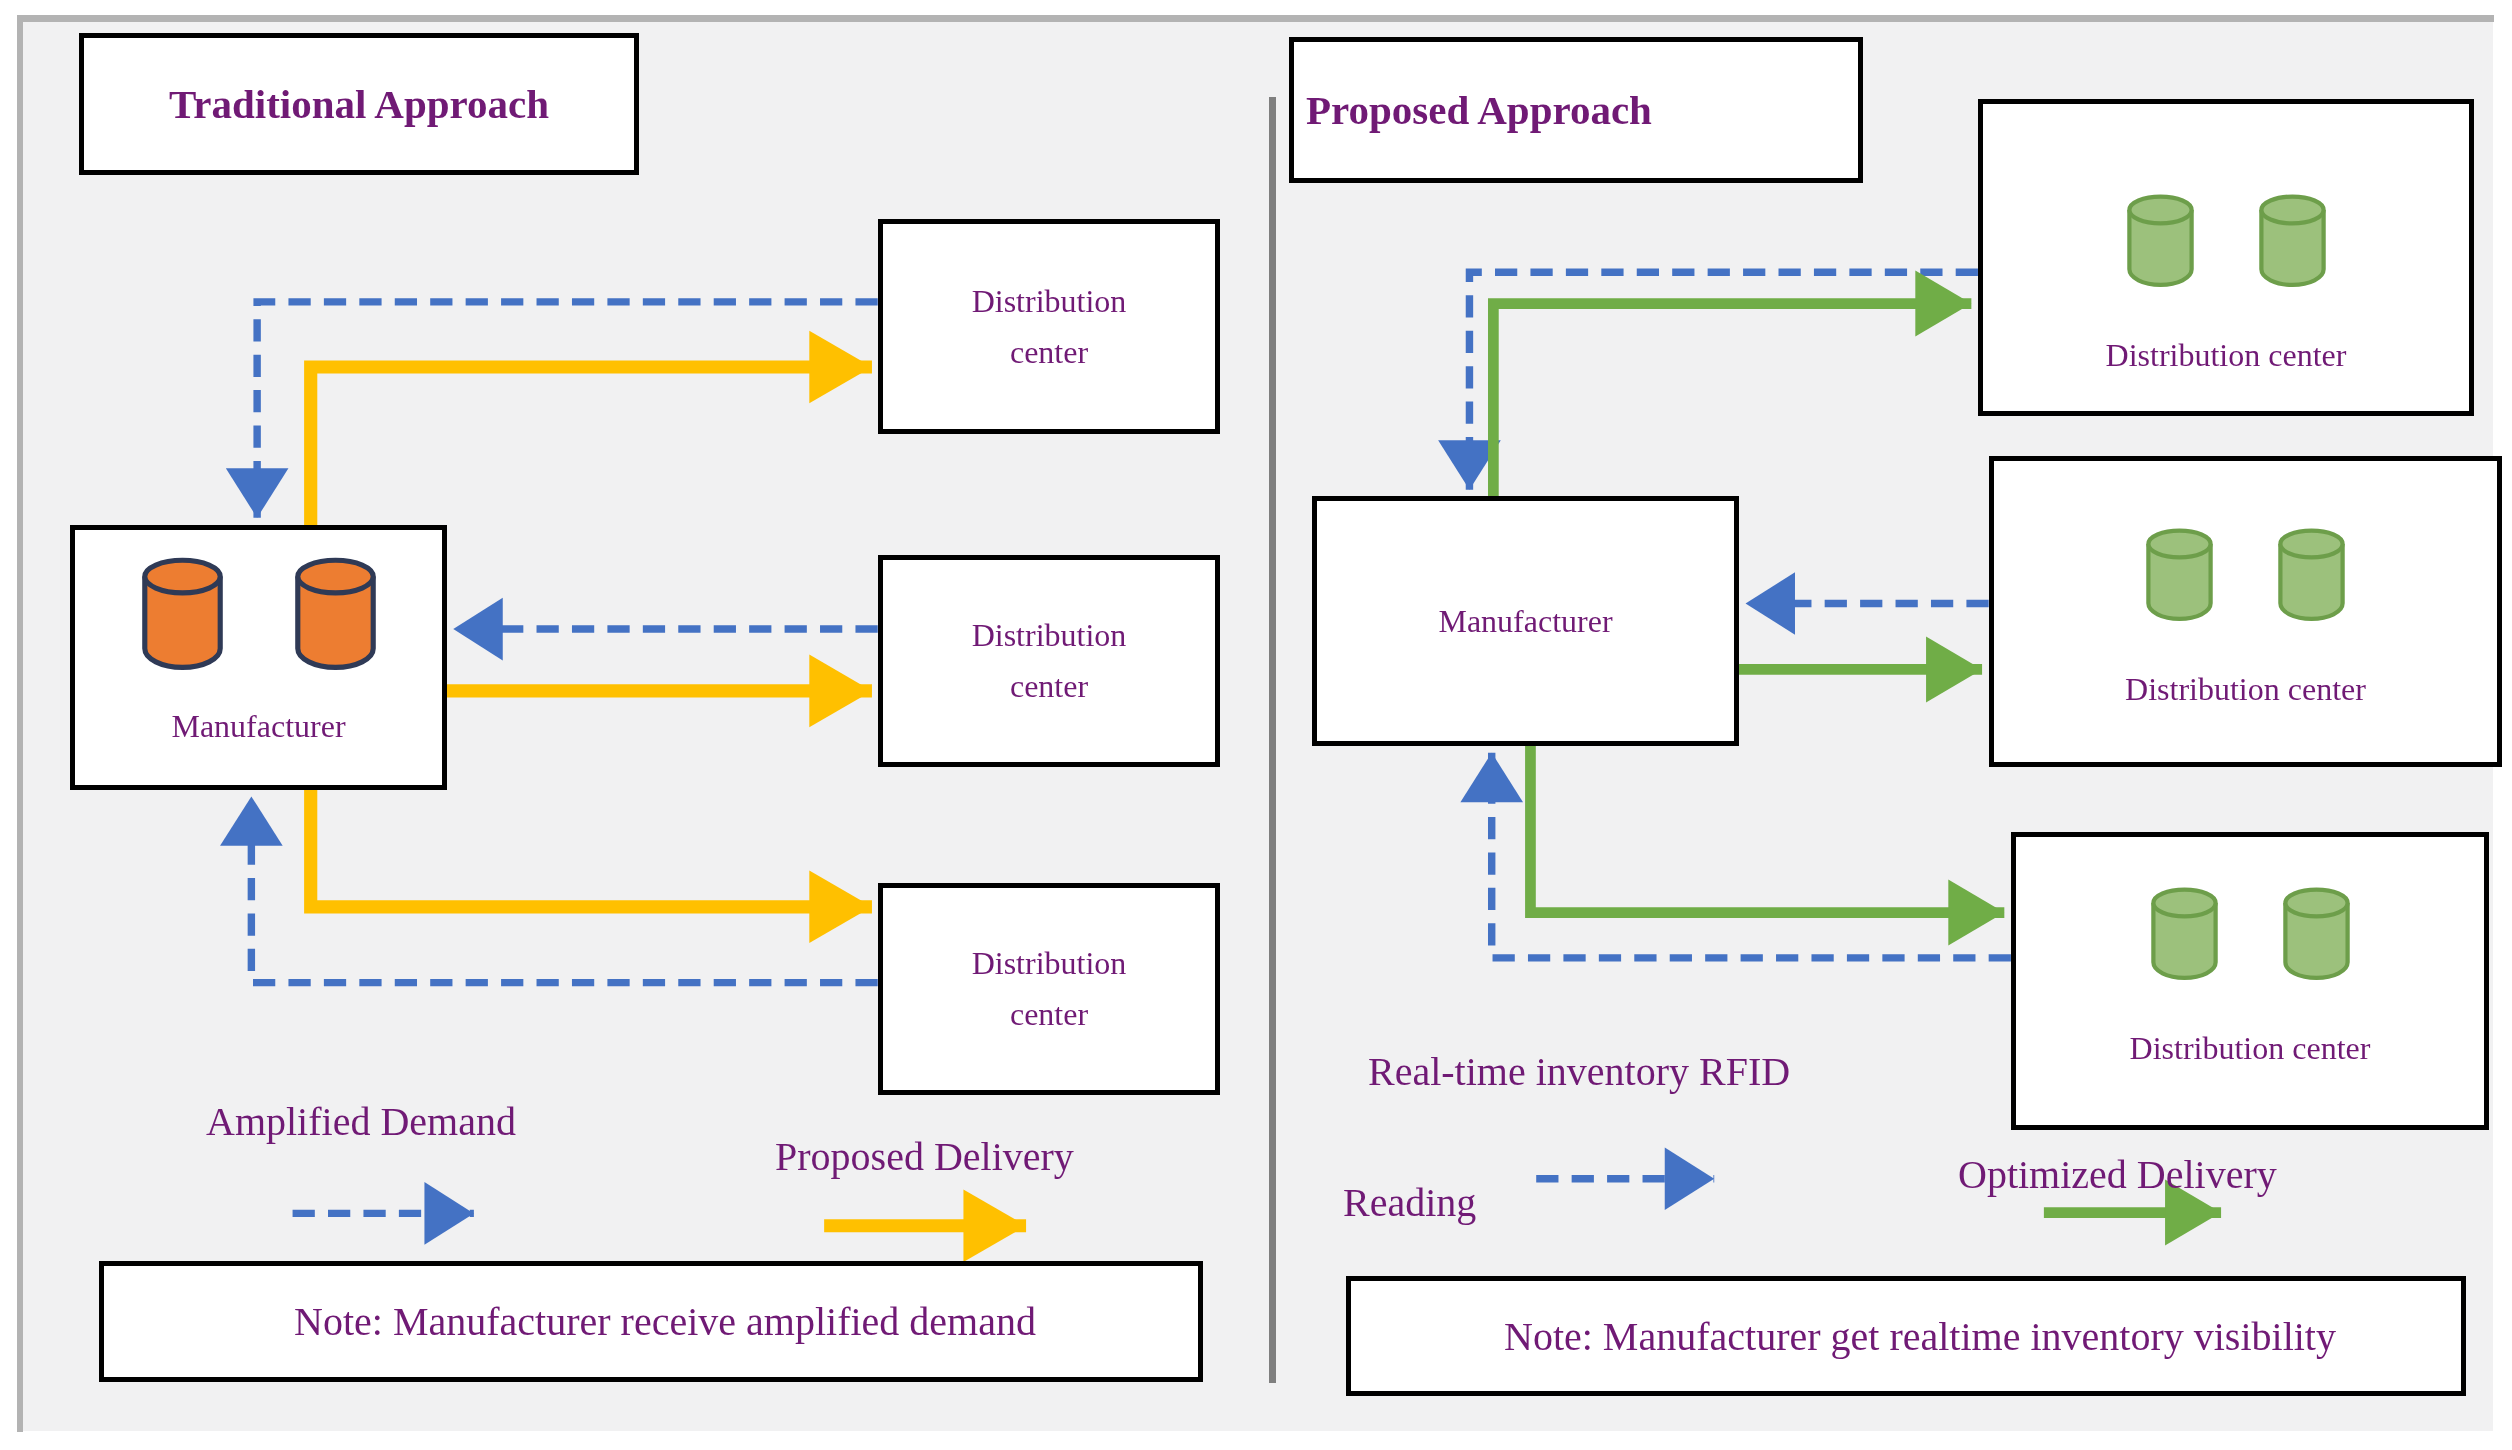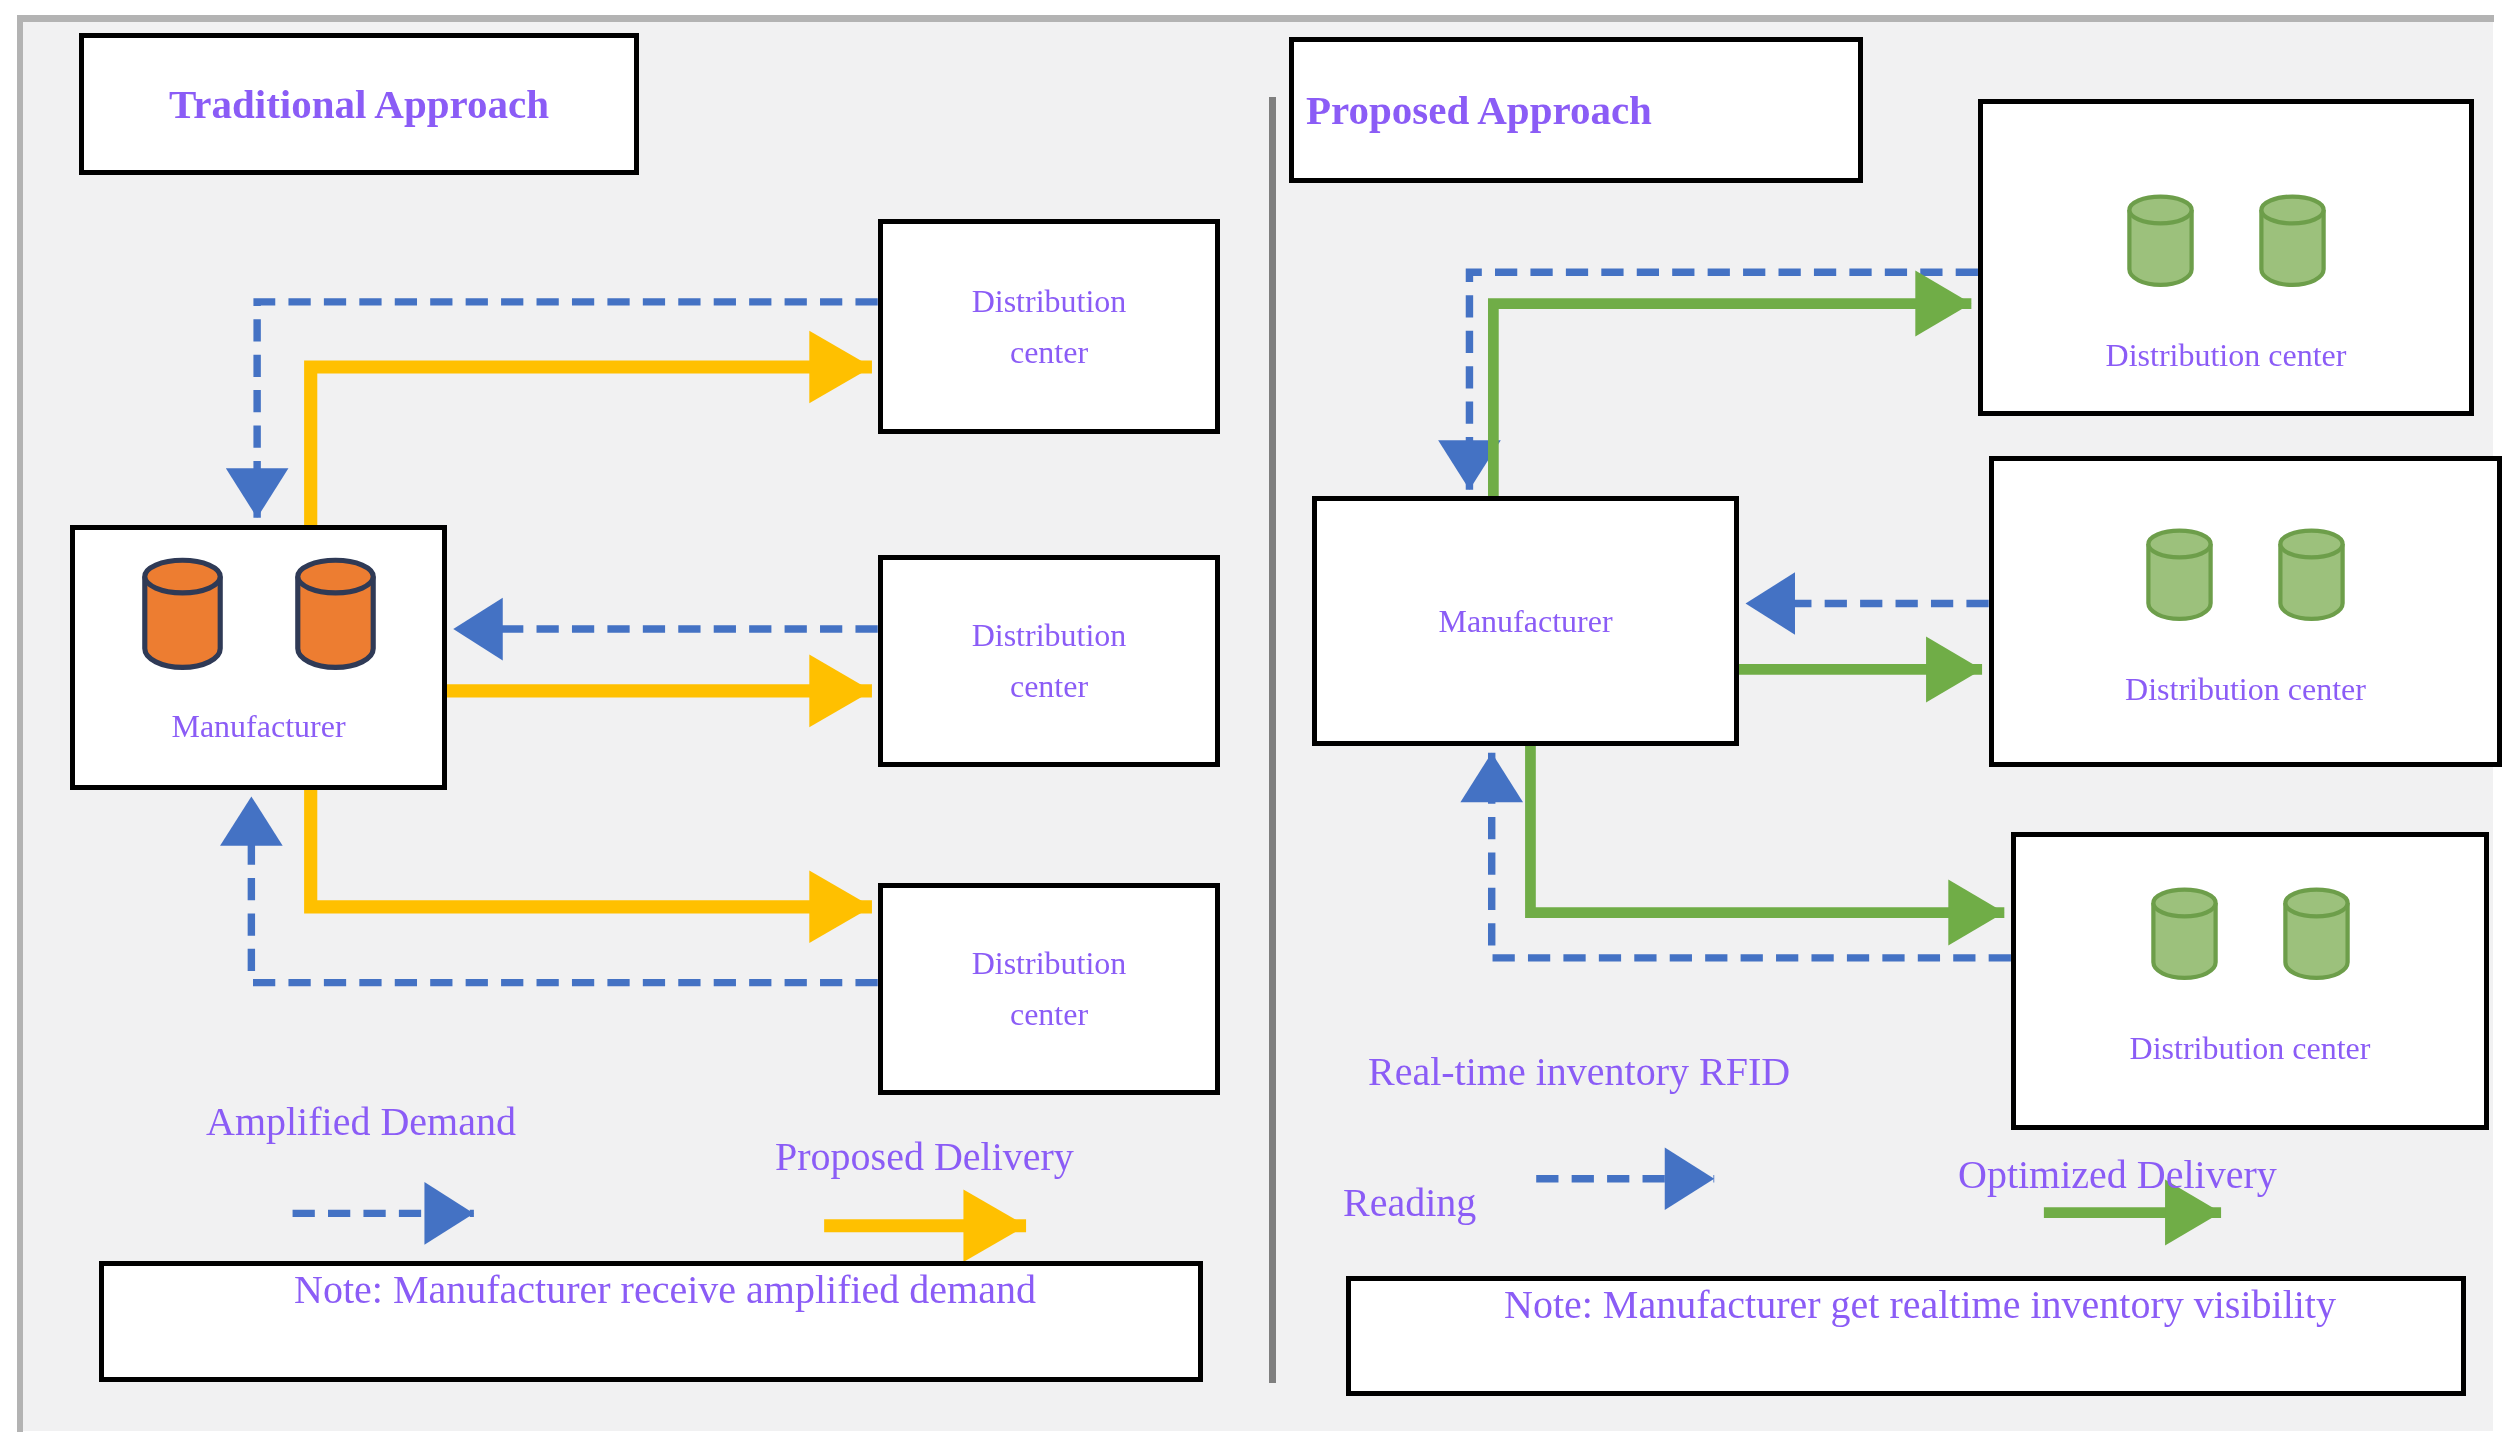--- a/index.html
+++ b/index.html
@@ -4,21 +4,21 @@
 <style>
   :root{
     --c-blue:#4472C4; --c-yellow:#FFC000; --c-green:#70AD47; --c-orange:#ED7D31;
     --c-cylinder_green_fill:#9CC17C; --c-cylinder_green_stroke:#6D9E4A;
     --c-cylinder_orange_stroke:#2F3A56; --c-canvas_bg:#F1F1F2;
     --c-frame_gray:#B3B3B3; --c-divider_gray:#7F7F7F;
   }
   html,body{margin:0;padding:0;background:#fff;}
   #root{
     position:relative; width:2512px; height:1451px; overflow:hidden;
-    font-family:"Liberation Serif","DejaVu Serif",serif; color:#8b5cf6; background:#fff;
+    font-family:"Liberation Serif","DejaVu Serif",serif; color:#701a75; background:#fff;
   }
   .canvas{position:absolute; left:23px; top:21.4px; width:2470px; height:1410px; background:var(--c-canvas_bg);}
   .frame-top{position:absolute; left:16.5px; top:15px; width:2477px; height:6.6px; background:var(--c-frame_gray);}
   .frame-left{position:absolute; left:16.5px; top:15px; width:6.6px; height:1417px; background:var(--c-frame_gray);}
   .divider{position:absolute; left:1269px; top:97px; width:7.4px; height:1286px; background:var(--c-divider_gray);}
 
   .box{
     position:absolute; background:#fff; border:5px solid #000; box-sizing:border-box;
     display:flex; flex-direction:column; align-items:center; justify-content:center;
     text-align:center; font-size:32px; line-height:51px;
@@ -44,21 +44,21 @@
   .cyl-row.orange{gap:66px; margin-bottom:25px;}
   .cyl-row.green{gap:51px; margin-bottom:38px;}
   .cyl{display:block;}
   .cyl.orange{width:87px; height:120px;}
   .cyl.green{width:81px; height:99px;}
   .cyl-orange-body{fill:var(--c-orange); stroke:var(--c-cylinder_orange_stroke); stroke-width:6;}
   .cyl-green-body{fill:var(--c-cylinder_green_fill); stroke:var(--c-cylinder_green_stroke); stroke-width:6;}
 
   .note-box{
     position:absolute; background:#fff; border:5.8px solid #000; box-sizing:border-box;
-    display:flex; justify-content:center; font-size:40px;padding-left:28px;
+    display:flex; align-items:center; justify-content:center; font-size:40px;padding-left:28px;
   }
   #note-left{left:99px; top:1261px; width:1104px; height:121px;}
   #note-right{left:1346px; top:1276px; width:1120px; height:120px;}
 
   .legend-label{position:absolute; font-size:40px; white-space:nowrap;}
   #lg-amplified{left:186px; top:1098px;margin-left:20px;}
   #lg-excessive{left:775px; top:1133px;}
   #lg-rfid1{left:1343px; top:1048px;margin-left:25px;}
   #lg-reading{left:1343px; top:1179px;}
   #lg-optimized{left:1958px; top:1151px;}

